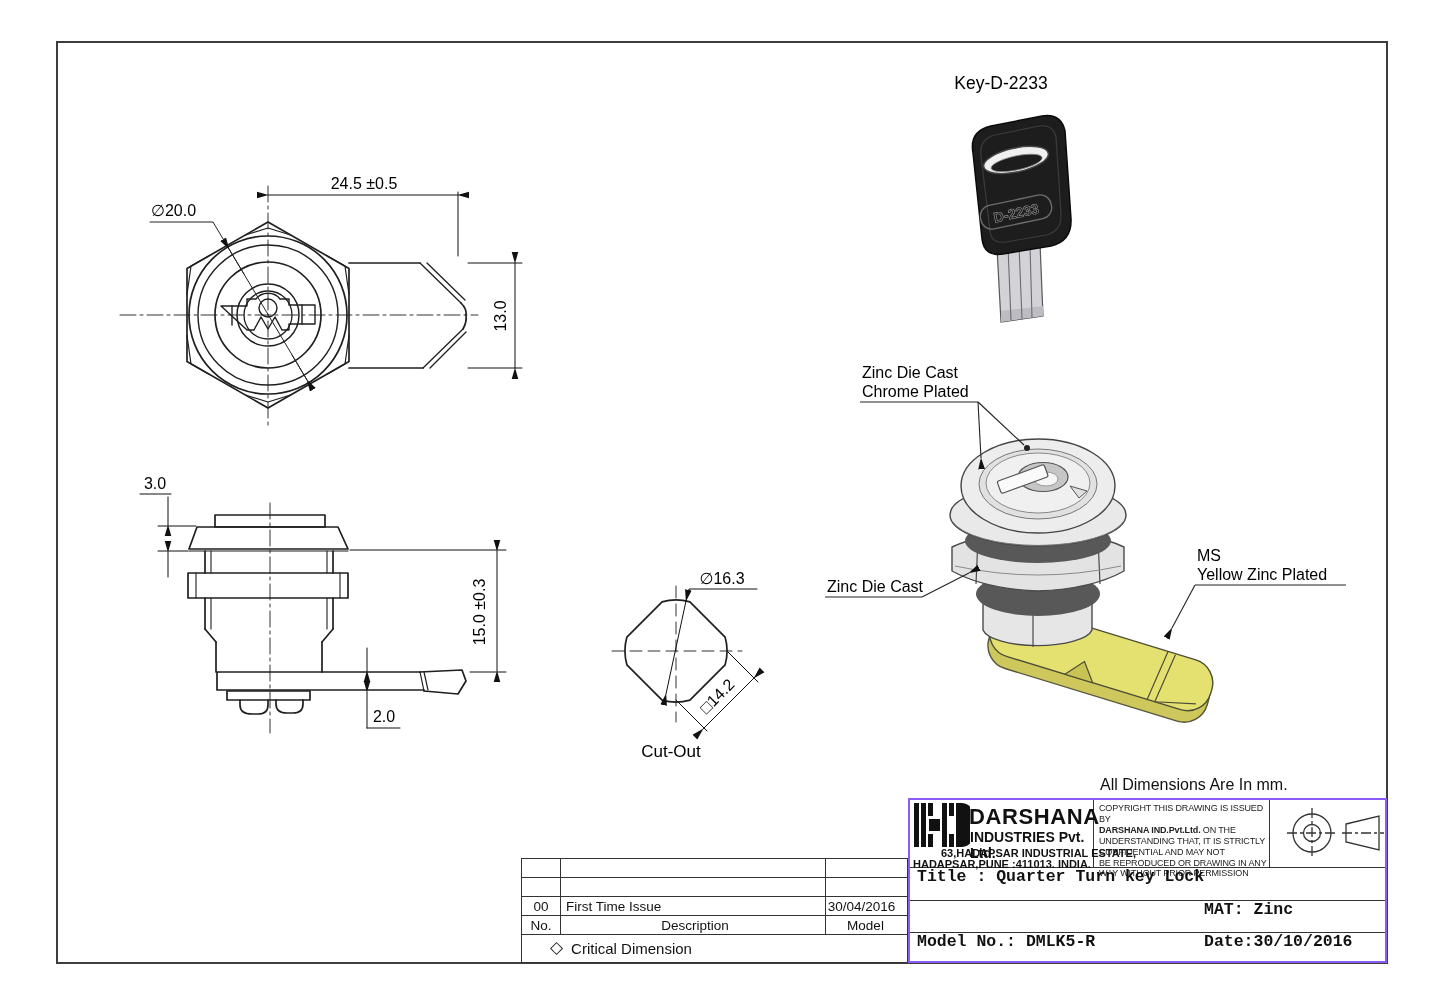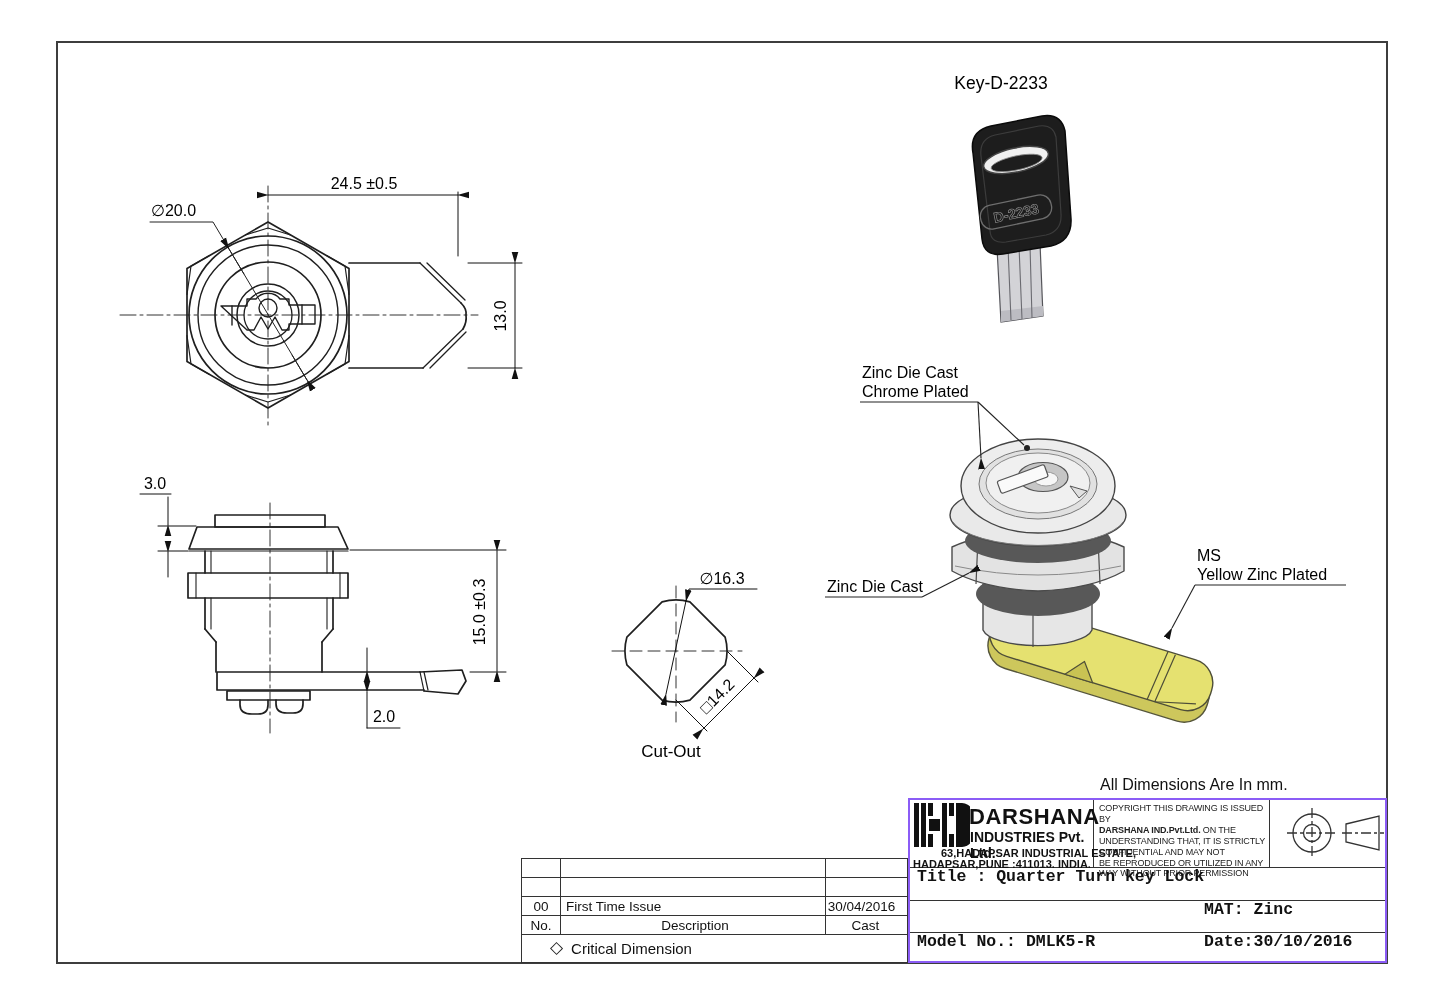--- a/index.html
+++ b/index.html
@@ -221,21 +221,21 @@
     <div class="hline" style="top:36.5px"></div>
     <div class="hline" style="top:55.5px"></div>
     <div class="hline" style="top:74.5px"></div>
     <div class="vline" style="left:38px;height:76px"></div>
     <div class="vline" style="left:303px;height:76px"></div>
     <div class="cell c-center" style="left:0;top:38px;width:38px;height:18px">00</div>
     <div class="cell" style="left:44px;top:38px;width:258px;height:18px">First Time Issue</div>
     <div class="cell c-center" style="left:299px;top:38px;width:81px;height:18px">30/04/2016</div>
     <div class="cell c-center" style="left:0;top:57px;width:38px;height:18px">No.</div>
     <div class="cell c-center" style="left:44px;top:57px;width:258px;height:18px">Description</div>
-    <div class="cell c-center" style="left:303px;top:57px;width:81px;height:18px">Cast</div>
+    <div class="cell c-center" style="left:303px;top:57px;width:81px;height:18px">Model</div>
     <div class="cell critical" style="left:28px;top:76px;width:350px;height:27px">
       <span class="diamond">◇</span>
       <span>Critical Dimension</span>
     </div>
   </div>
 
   <div class="tblock">
     <div class="hline" style="top:67px"></div>
     <div class="hline" style="top:100px"></div>
     <div class="hline" style="top:132px"></div>
@@ -260,21 +260,21 @@
       <div class="company-sub">INDUSTRIES Pvt. Ltd.</div>
       <div class="company-addr1">63,HADAPSAR INDUSTRIAL ESTATE,</div>
       <div class="company-addr2">HADAPSAR,PUNE :411013. INDIA.</div>
     </div>
 
     <div class="copy-cell">
       <div>COPYRIGHT THIS DRAWING IS ISSUED BY</div>
       <div><b>DARSHANA IND.Pvt.Ltd.</b><span> ON THE</span></div>
       <div>UNDERSTANDING THAT, IT IS STRICTLY</div>
       <div>CONFIDENTIAL AND MAY NOT</div>
-      <div>BE REPRODUCED OR UTILIZED IN ANY</div>
+      <div>BE REPRODUCED OR DRAWING IN ANY</div>
       <div>WAY WITHOUT PRIOR PERMISSION</div>
     </div>
 
     <div class="proj-cell">
       <svg width="117" height="67" viewBox="0 0 117 67">
         <g fill="none" stroke="#333" stroke-width="1.3">
           <circle cx="42" cy="33" r="19"></circle>
           <circle cx="42" cy="33" r="8.5"></circle>
           <path d="M42,8 V58 M17,33 H67" stroke-dasharray="10 3 3 3"></path>
           <path d="M72,33 H114" stroke-dasharray="10 3 3 3"></path>

